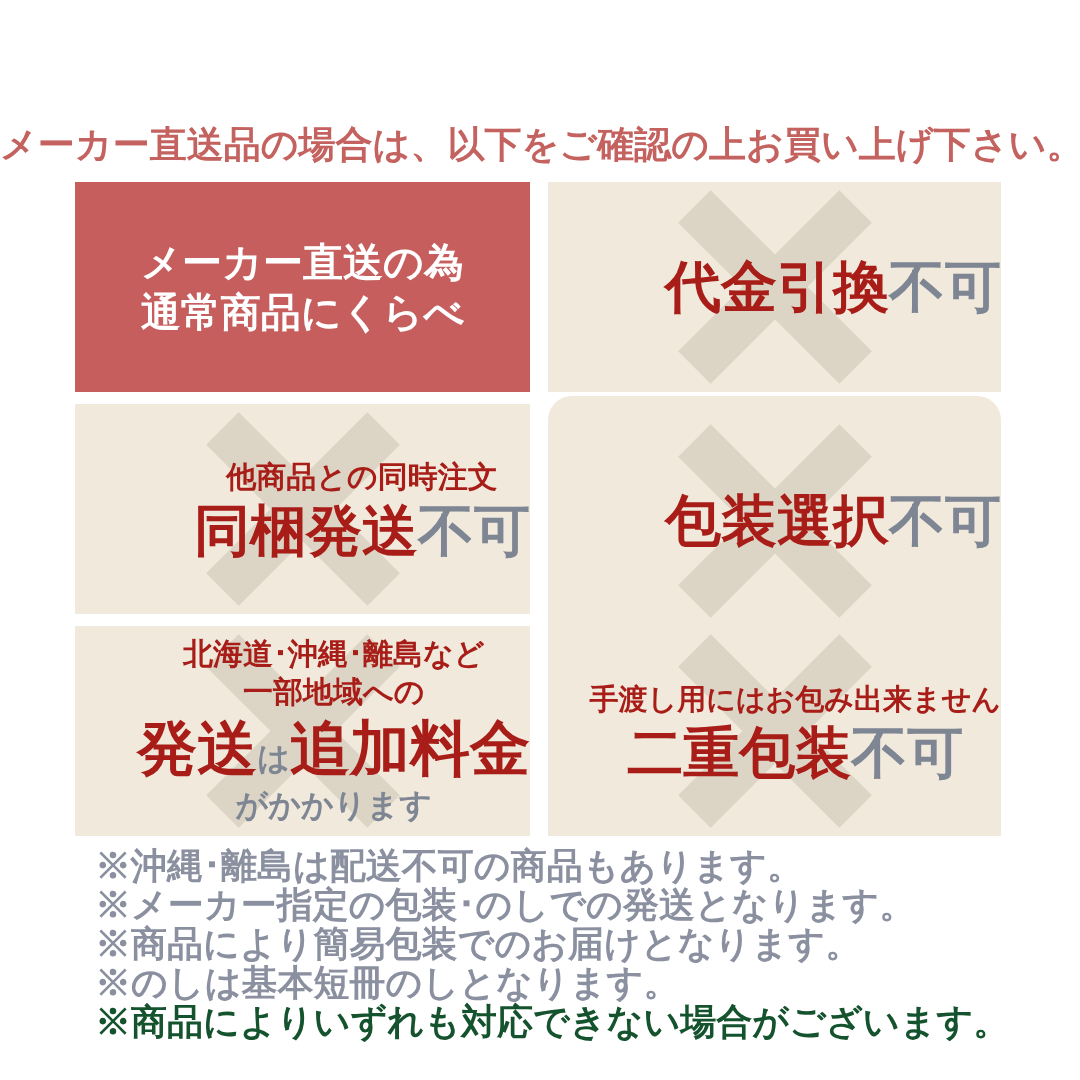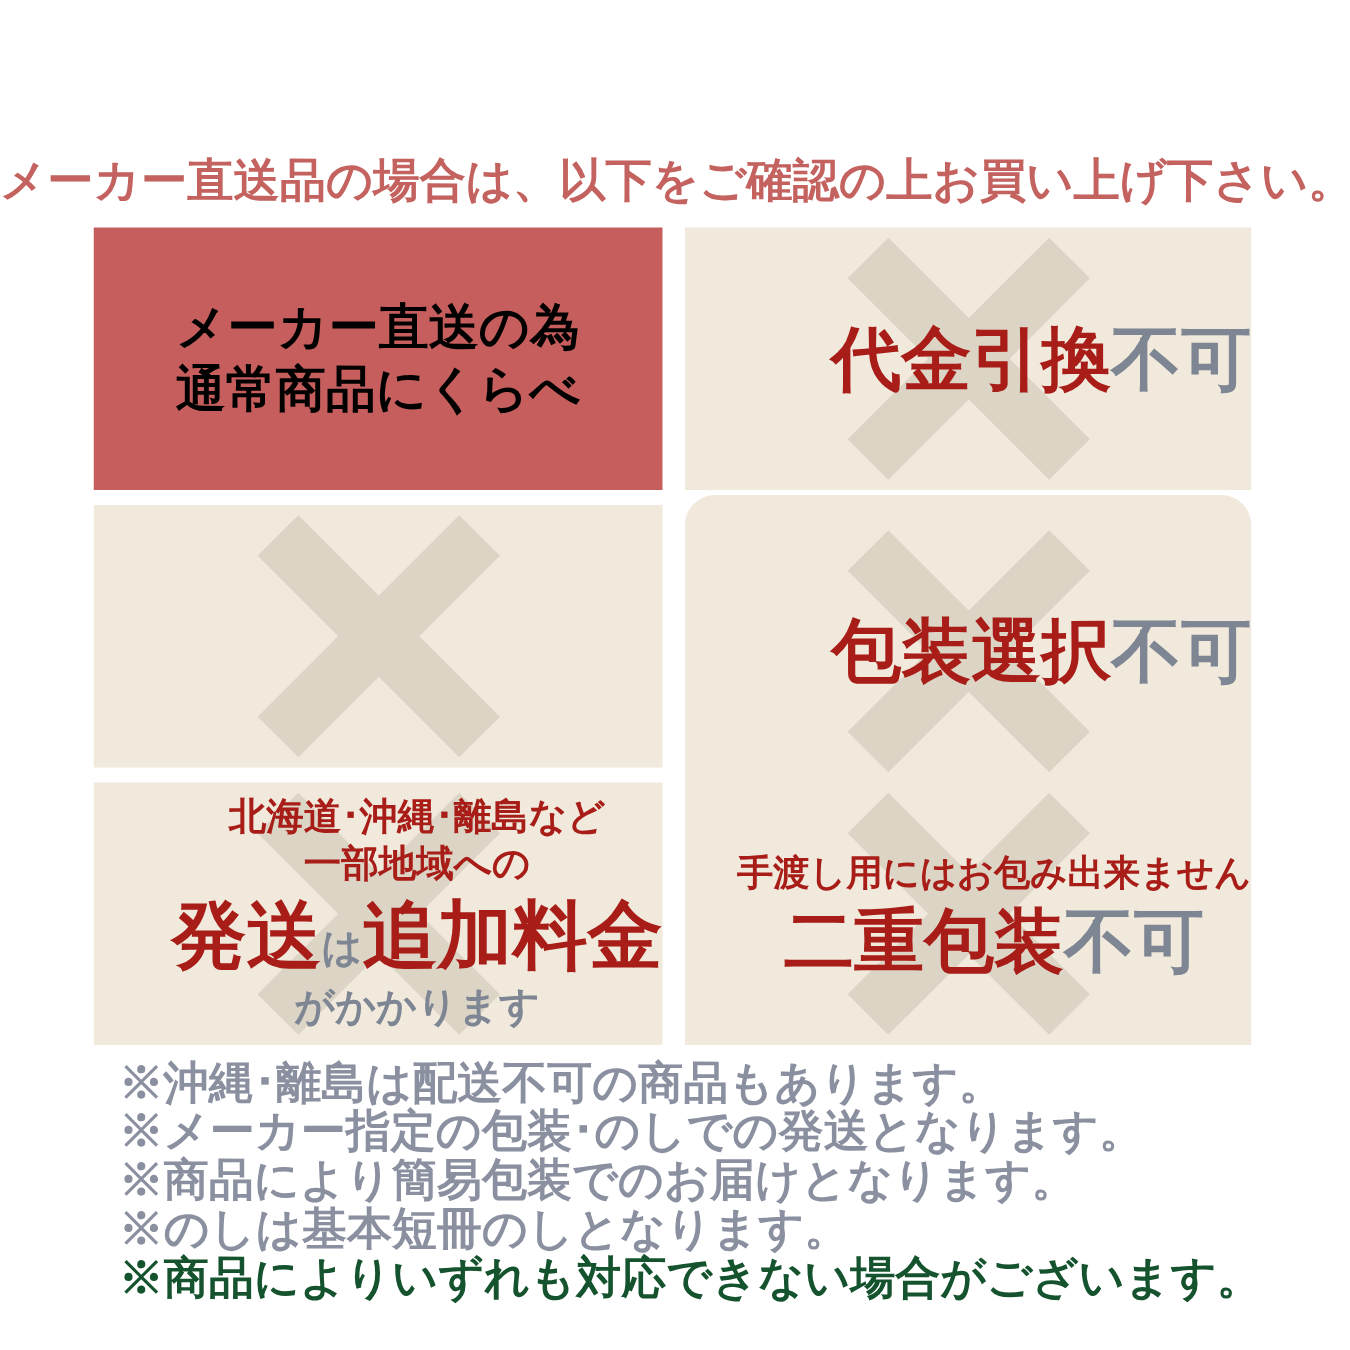--- a/index.html
+++ b/index.html
@@ -23,21 +23,21 @@
   .c5{left:75px;top:626px;width:455px;height:210px;}
   .c6{left:548px;top:626px;width:453px;height:210px;}
 
   .xmark{position:absolute;left:50%;top:50%;width:170px;height:170px;
          transform:translate(-50%,-50%);z-index:0;}
   .xmark .bar{position:absolute;left:50%;top:50%;width:228px;height:46px;background:#dcd5c6;}
   .xmark .bar.a{transform:translate(-50%,-50%) rotate(45deg);}
   .xmark .bar.b{transform:translate(-50%,-50%) rotate(-45deg);}
 
   .cell-content{position:relative;z-index:1;text-align:center;}
-  .white-lines{color:#000000;font-size:40px;font-weight:bold;line-height:50px;white-space:nowrap;}
+  .white-lines{color:#ffffff;font-size:40px;font-weight:bold;line-height:50px;white-space:nowrap;}
   .bigline{font-size:56px;font-weight:bold;line-height:1.05;white-space:nowrap;}
   .bigline.xl{font-size:60px;}
   .red{color:#a81d17;}
   .gray{color:#7e8593;}
   .note-red{color:#a81d17;font-size:30px;font-weight:bold;line-height:38px;white-space:nowrap;}
   .note-red.narrow{font-size:29px;}
   .mid-gray{color:#7e8593;font-size:32px;font-weight:bold;}
   .sub-gray{color:#7e8593;font-size:32px;font-weight:bold;margin-top:4px;white-space:nowrap;}
   .gap{margin-top:6px;}
 
@@ -68,20 +68,26 @@
     </div>
     <div class="cell-content bigline">
       <span class="red">代金引換</span><span class="gray">不可</span>
     </div>
   </div>
 
   <div class="cell beige c3">
     <div class="xmark">
       <div class="bar a"></div>
         <div class="bar b"></div>
+    </div>
+    <div class="cell-content">
+      <div class="note-red">他商品との同時注文</div>
+      <div class="bigline gap">
+        <span class="red">同梱発送</span><span class="gray">不可</span>
+      </div>
     </div>
   </div>
 
   <div class="cell beige c4">
     <div class="xmark">
       <div class="bar a"></div>
         <div class="bar b"></div>
     </div>
     <div class="cell-content bigline">
       <span class="red">包装選択</span><span class="gray">不可</span>

